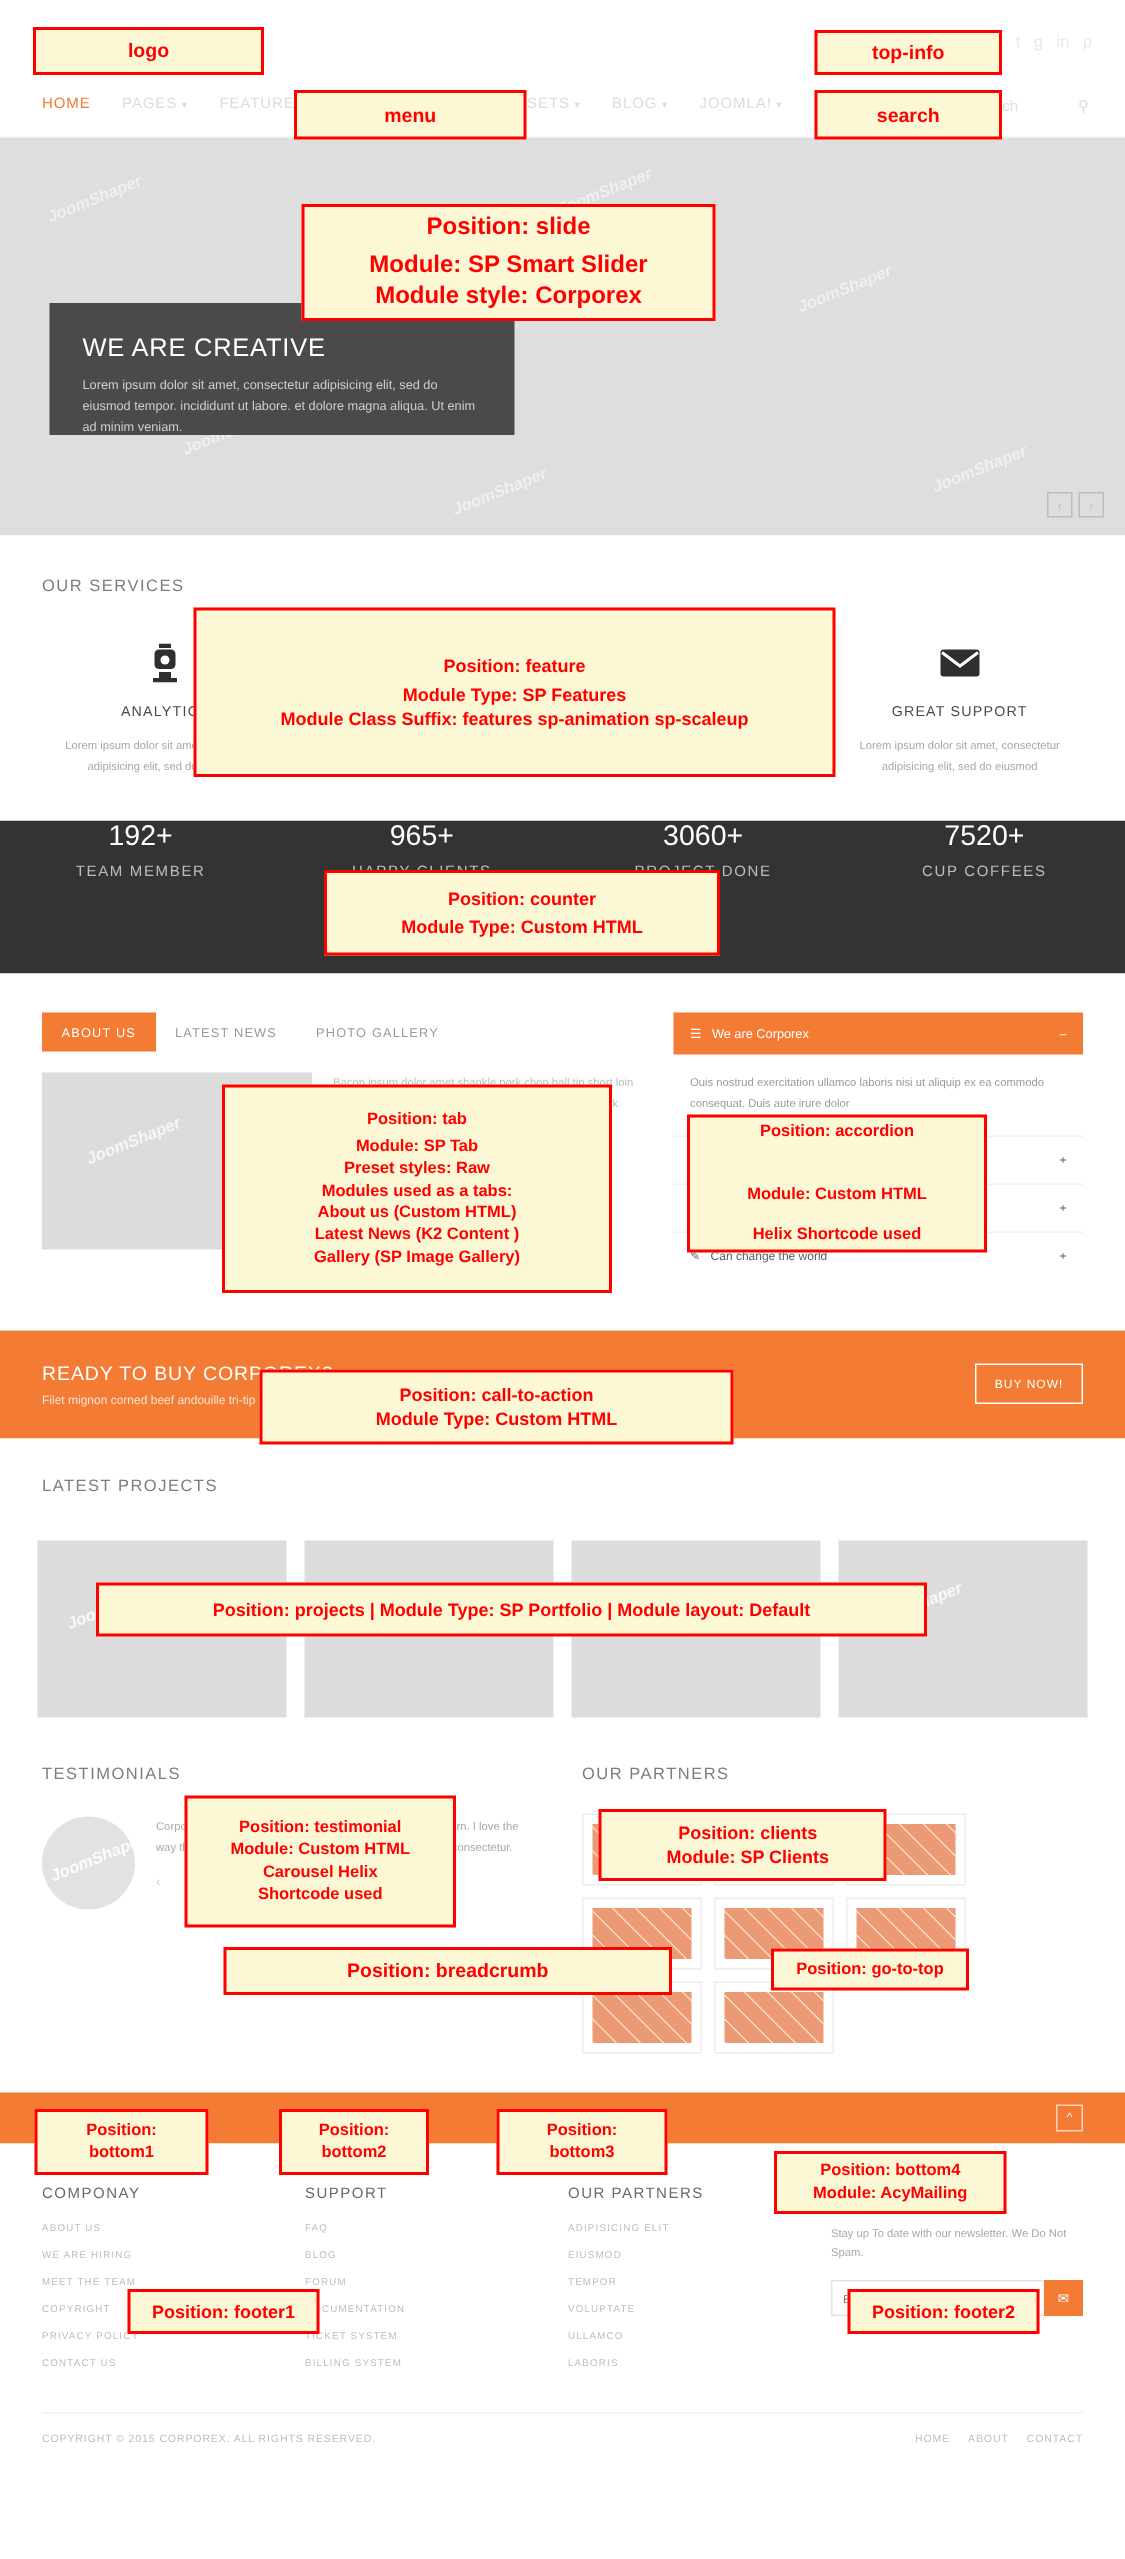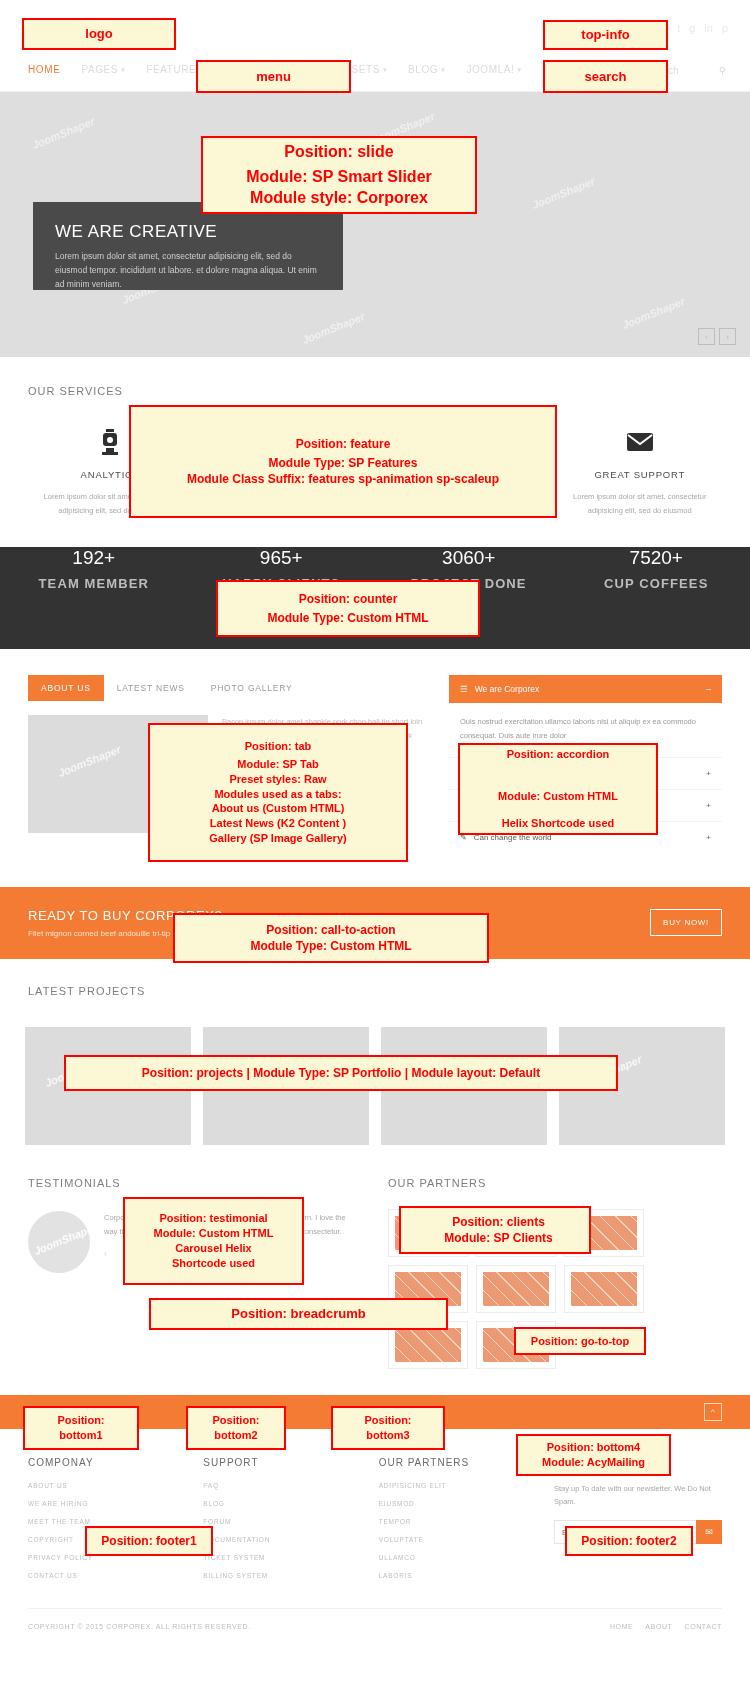--- a/index.html
+++ b/index.html
@@ -57,21 +57,21 @@
   .svc .ic { height:30px; margin-bottom:12px; display:flex;
              align-items:center; justify-content:center; }
   .svc h4 { font-size:9.5px; color:#4a4a4a; letter-spacing:.8px;
             font-weight:normal; margin-bottom:10px; }
   .svc p { font-size:7.5px; line-height:1.8; color:#a8a8a8; }
 
   
   .counter { background:#333; height:102px; display:flex; }
   .cnt { flex:1; text-align:center; }
   .cnt .num { color:#fff; font-size:19px; margin-bottom:7px; }
-  .cnt .lbl { color:#bdbdbd; font-size:13px; letter-spacing:1.1px;font-weight:bold; }
+  .cnt .lbl { color:#bdbdbd; font-size:10px; letter-spacing:1.1px; }
 
   
   .tabsec { background:#fff; padding:26px 28px 34px; display:flex; gap:26px; }
   .tabcol { width:395px; }
   .tabnav { display:flex; gap:0; margin-bottom:14px; }
   .tabnav .t { font-size:8.5px; letter-spacing:.8px; padding:8px 13px; color:#9a9a9a; }
   .tabnav .t.on { background:#f47b34; color:#fff; }
   .tabbody { display:flex; gap:14px; }
   .thumb { width:180px; height:118px; background:#dcdcdc; position:relative; overflow:hidden; }
   .tabtext { flex:1; font-size:7.5px; line-height:1.85; color:#bdbdbd; }
@@ -520,21 +520,21 @@
         <div>Carousel Helix</div>
         <div>Shortcode used</div>
       </div>
       <div class="anno" style="left: 399px; top: 1206px; width: 192px; height: 48px; font-size: 12px; padding-left: 11px;">
         <div>Position: clients</div>
         <div>Module: SP Clients</div>
       </div>
       <div class="anno" style="left: 149px; top: 1298px; width: 299px; height: 32px; font-size: 13px;">
         <div>Position: breadcrumb</div>
       </div>
-      <div class="anno" style="left: 514px; top: 1299px; width: 132px; height: 28px; font-size: 11px; margin-top: 28px;">
+      <div class="anno" style="left: 514px; top: 1299px; width: 132px; height: 28px; font-size: 11px;">
         <div>Position: go-to-top</div>
       </div>
       <div class="anno" style="left: 23px; top: 1406px; width: 116px; height: 44px; font-size: 11px;">
         <div>Position:</div>
         <div>bottom1</div>
       </div>
       <div class="anno" style="left: 186px; top: 1406px; width: 100px; height: 44px; font-size: 11px;">
         <div>Position:</div>
         <div>bottom2</div>
       </div>

